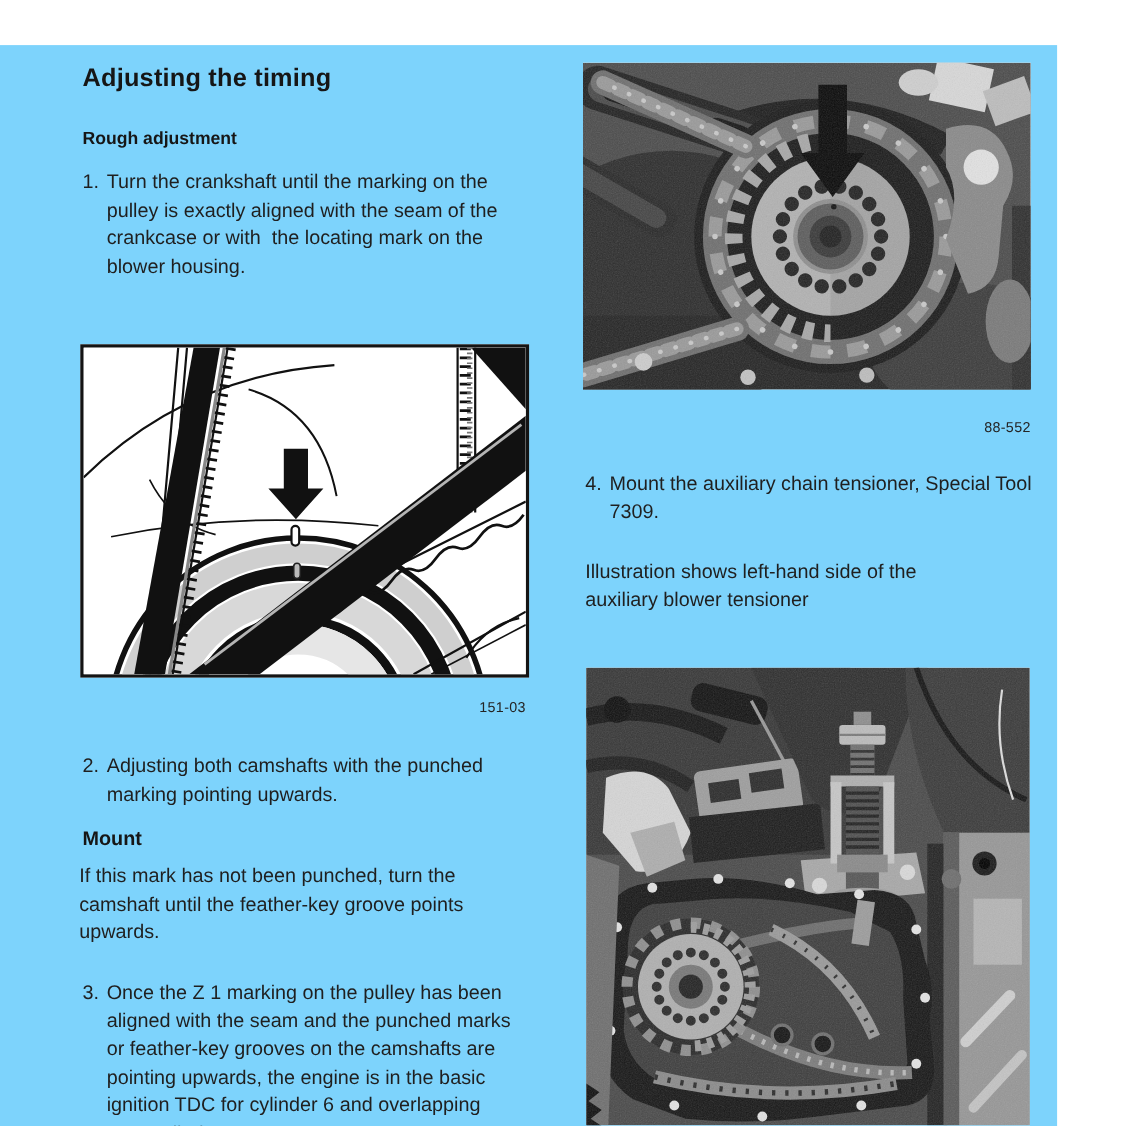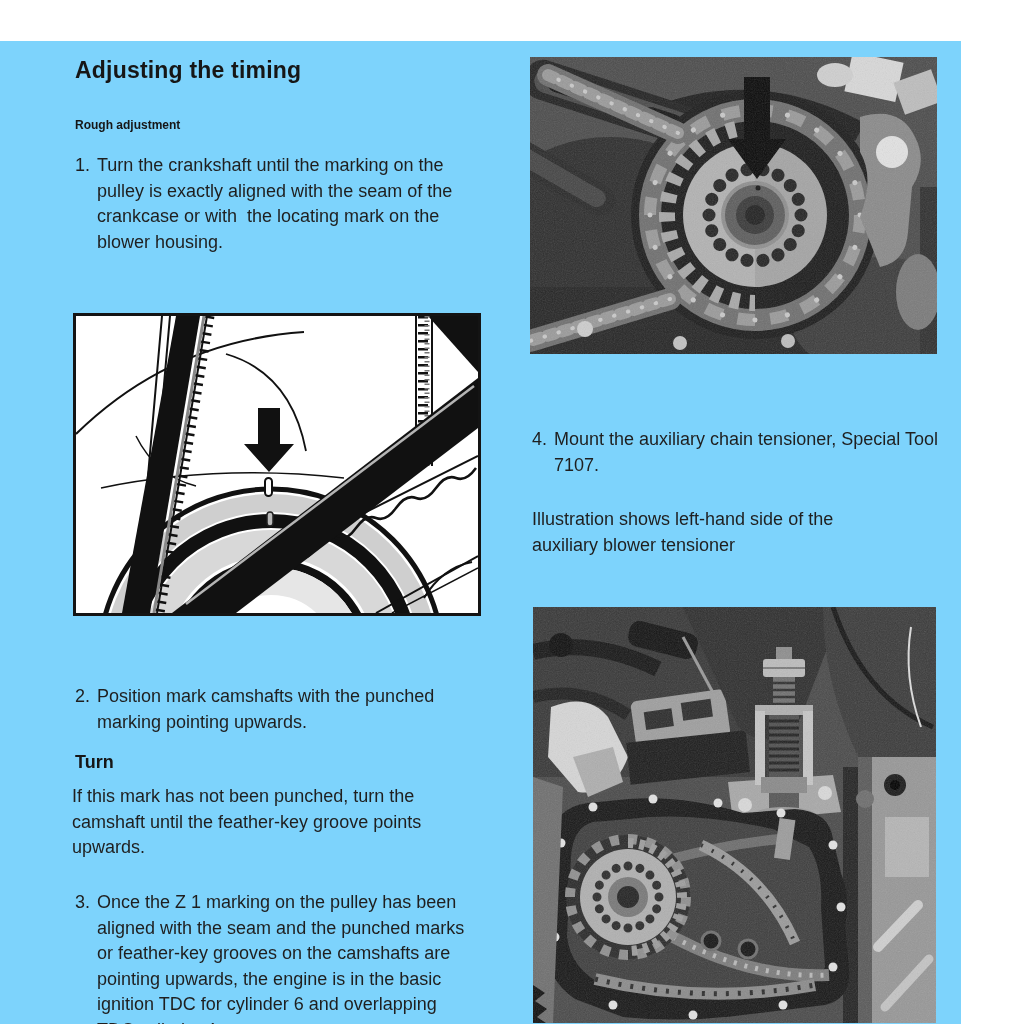--- a/index.html
+++ b/index.html
@@ -1,21 +1,21 @@
 <!DOCTYPE html>
 <html><head>
 <meta charset="utf-8">
 <title>Document</title>
 <style>
   html,body{margin:0;padding:0;background:#ffffff;}
   .page{position:relative;width:961px;height:1024px;background:#7dd3fc;overflow:hidden;
         font-family:"Liberation Sans",sans-serif;color:#1f1f1f;margin-top:41px;}
   .abs{position:absolute;}
   .doc-title{font-size:23px;font-weight:bold;letter-spacing:.2px;color:#161616;}
-  .sub-h{font-size:12px;font-weight:bold;color:#161616;}
+  .sub-h{font-size:16px;font-weight:bold;color:#161616;}
   .note-h{font-size:18px;font-weight:bold;color:#161616;}
   .body-txt{font-size:18px;line-height:25.5px;color:#1f1f1f;}
   .step{display:flex;}
   .step .num{width:22px;flex:0 0 22px;}
   .step .txt{flex:1;white-space:pre-wrap;}
   .cap{font-size:13px;color:#242424;text-align:right;letter-spacing:.3px;}
   .figure{background:#fff;}
   .drawing-box{border:3px solid #141414;}
   svg{display:block;}
 </style>
@@ -73,27 +73,28 @@
       <line x1="356" y1="0" x2="356" y2="150" stroke="#111" stroke-width="2"></line>
 
       <polygon points="96,297 160,297 402,112 402,62" fill="#111"></polygon>
       <path d="M110 288 L398 70" stroke="#b5b5b5" stroke-width="2.5"></path>
 
       <path d="M300 297 L402 240" stroke="#111" stroke-width="2"></path>
       <path d="M316 297 L402 252" stroke="#111" stroke-width="1.5"></path>
       <path d="M348 282 Q366 252 396 246" stroke="#111" stroke-width="2" fill="none"></path>
     </svg>
   </div>
+  <div class="abs cap" style="left:73px;top:594px;width:405px;">151-03</div>
 
   <div class="abs body-txt step" style="left:75px;top:643px;width:402px;">
     <span class="num">2.</span>
-    <span class="txt">Position mark camshafts with the punched marking pointing upwards.</span>
-  </div>
-
-  <div class="abs note-h" style="left:75px;top:711px;">Turn</div>
+    <span class="txt">Adjusting both camshafts with the punched marking pointing upwards.</span>
+  </div>
+
+  <div class="abs note-h" style="left:75px;top:711px;">Mount</div>
   <div class="abs body-txt" style="left:72px;top:743px;width:390px;">If this mark has not been punched, turn the camshaft until the feather-key groove points upwards.</div>
 
   <div class="abs body-txt step" style="left:75px;top:849px;width:402px;">
     <span class="num">3.</span>
     <span class="txt">Once the Z 1 marking on the pulley has been aligned with the seam and the punched marks or feather-key grooves on the camshafts are pointing upwards, the engine is in the basic ignition TDC for cylinder 6 and overlapping TDC cylinder 4.</span>
   </div>
 
   <div class="abs figure" style="left:530px;top:16px;width:407px;height:297px;">
     <svg width="407" height="297" viewBox="0 0 407 297">
       <defs>
@@ -156,24 +157,25 @@
       <circle cx="362" cy="95" r="16" fill="#e2e2e2"></circle>
       <rect x="390" y="130" width="17" height="167" fill="#303030"></rect>
       <ellipse cx="388" cy="235" rx="22" ry="38" fill="#7a7a7a"></ellipse>
 
       <circle cx="55" cy="272" r="8" fill="#cdcdcd"></circle>
       <circle cx="150" cy="286" r="7" fill="#c2c2c2"></circle>
       <circle cx="258" cy="284" r="7" fill="#bdbdbd"></circle>
       <rect width="407" height="297" filter="url(#g1)" opacity="0.2"></rect>
     </svg>
   </div>
+  <div class="abs cap" style="left:530px;top:340px;width:407px;">88-552</div>
 
   <div class="abs body-txt step" style="left:532px;top:386px;width:434px;">
     <span class="num">4.</span>
-    <span class="txt">Mount the auxiliary chain tensioner, Special Tool 7107.</span>
+    <span class="txt">Mount the auxiliary chain tensioner, Special Tool 7309.</span>
   </div>
   <div class="abs body-txt" style="left:532px;top:466px;width:360px;">Illustration shows left-hand side of the auxiliary blower tensioner</div>
 
   <div class="abs figure" style="left:533px;top:566px;width:403px;height:416px;">
     <svg width="403" height="416" viewBox="0 0 403 416">
       <defs>
         <filter id="g2">
             <feTurbulence type="fractalNoise" baseFrequency="0.9" numOctaves="2"></feTurbulence>
             <feColorMatrix type="saturate" values="0"></feColorMatrix>
           </filter>

